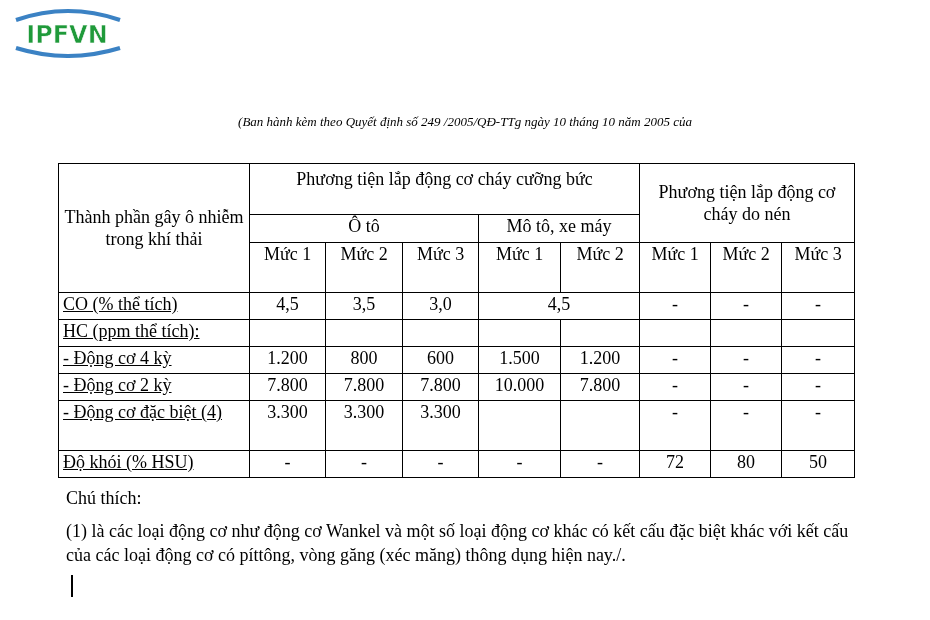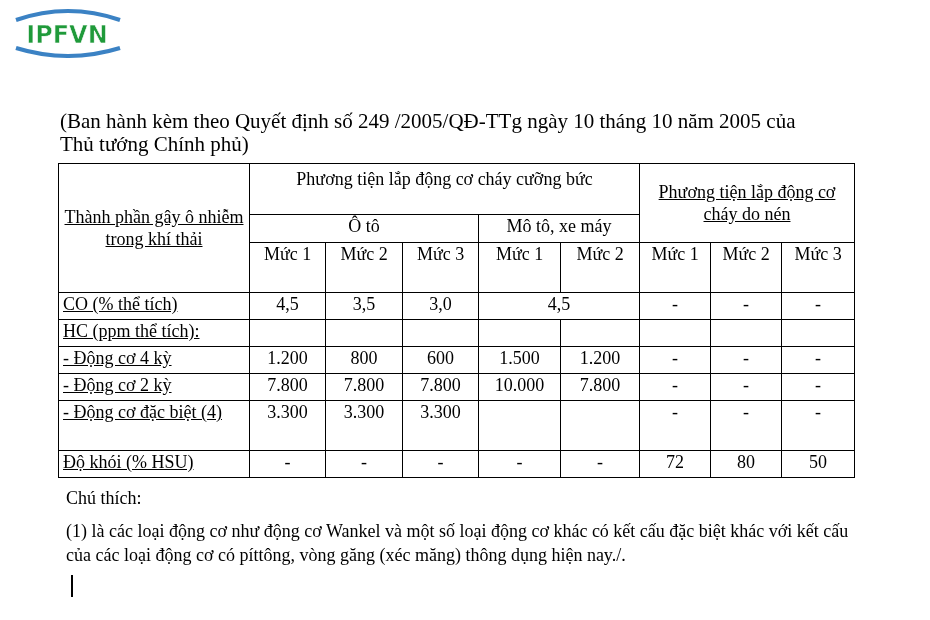--- a/index.html
+++ b/index.html
@@ -8,54 +8,53 @@
     font-family: "Liberation Serif", "DejaVu Serif", serif;
     color: #000;
   }
   .logo { position: absolute; left: 8px; top: 8px; width: 118px; height: 50px; }
   .title {
     position: absolute; left: 60px; width: 810px; text-align: center;
     font-size: 18.5px; line-height: 22px;
   }
   .title.t1 { top: 64px; }
   .subtitle {
-    position: absolute; left: 60px; width: 810px; 
-    font-size: 21px; line-height: 23px; top: 110px;
+    position: absolute; left: 60px; width: 810px; text-align: center;
+    font-size: 13px; line-height: 23px; font-style: italic; top: 110px;
   }
   table.limits {
     position: absolute; left: 58px; top: 163px;
     border-collapse: collapse; font-size: 18px;
   }
   table.limits td {
     border: 1px solid #000; padding: 0 4px; vertical-align: top;
     text-align: center; line-height: 22px;
   }
   table.limits td.left { text-align: left; text-decoration: underline; }
-  table.limits td.mid { vertical-align: middle; text-decoration: underline; }
+  table.limits td.mid { vertical-align: middle; }
   .note { position: absolute; left: 66px; font-size: 18px; line-height: 24px; }
   .note.n1 { top: 486px; }
   .note.n2 { top: 519px; width: 800px; }
   .cursor { position: absolute; left: 71px; top: 575px; width: 2px; height: 22px; background: #000; }
 </style>
 </head>
 <body>
 
 <div class="logo">
   <svg width="118" height="50" viewBox="0 0 118 50">
     <path d="M8 12 Q60 -6 112 12" stroke="#3b82c4" stroke-width="4" fill="none"></path>
     <path d="M8 40 Q60 56 112 40" stroke="#3b82c4" stroke-width="4" fill="none"></path>
     <text x="59" y="35" text-anchor="middle" font-family="DejaVu Sans, sans-serif" font-weight="bold" font-size="24" fill="#1f9a3a" stroke="#ffffff" stroke-width="0.6">IPFVN</text>
   </svg>
 </div>
 
 <div class="title t1">
 </div>
 <div class="subtitle">
   <div>(Ban hành kèm theo Quyết định số 249 /2005/QĐ-TTg ngày 10 tháng 10 năm 2005 của</div>
-  <div>Thủ tướng Chính phủ)</div>
 </div>
 
 <table class="limits">
   <colgroup>
     <col style="width:191px">
       <col style="width:76px">
       <col style="width:77px">
       <col style="width:76px">
     <col style="width:82px">
       <col style="width:79px">

